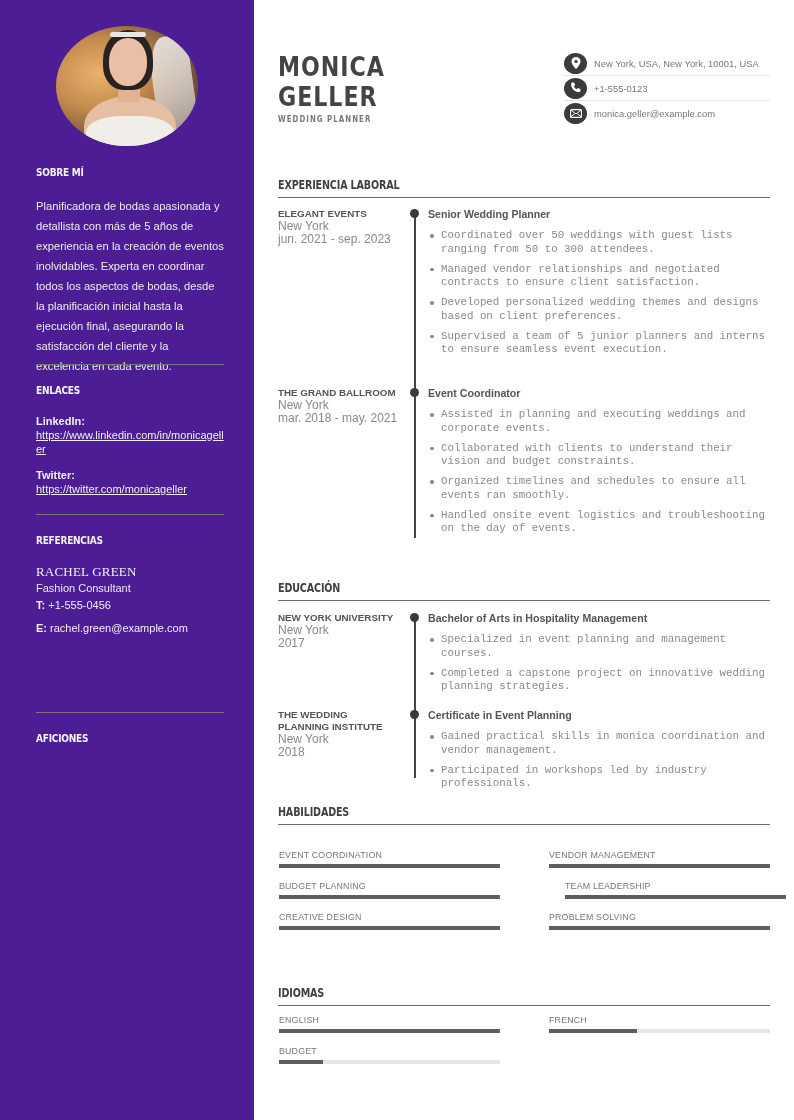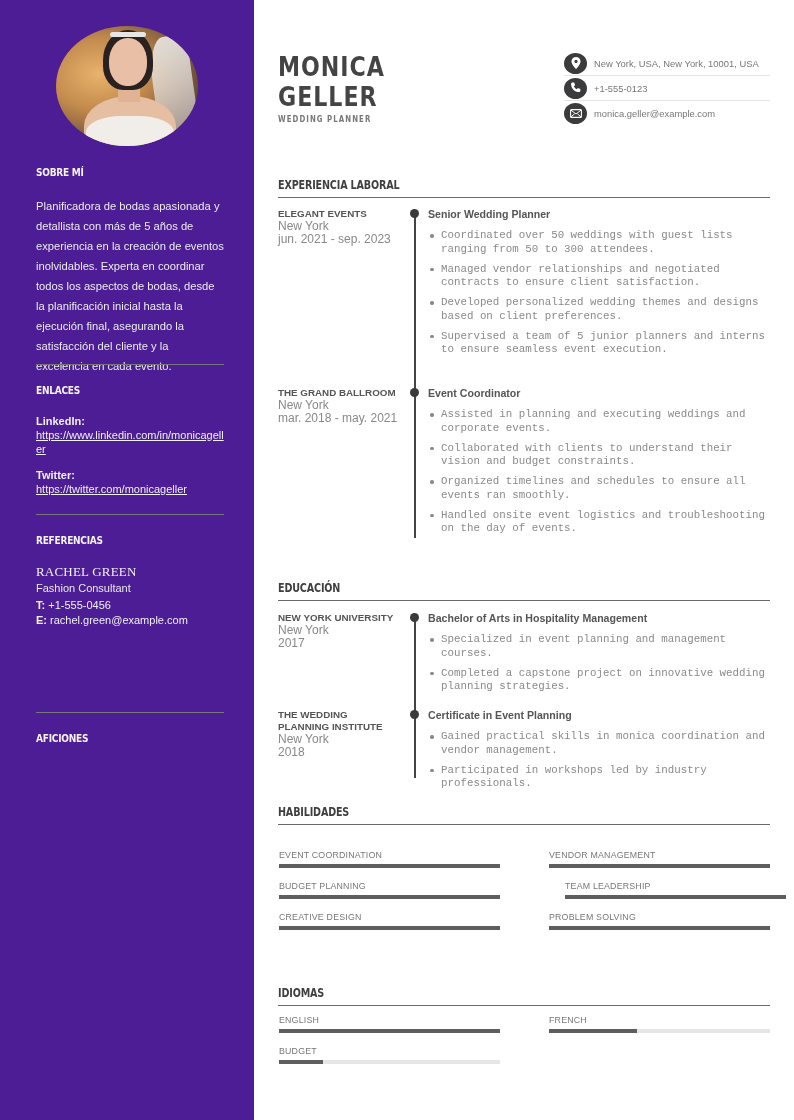--- a/index.html
+++ b/index.html
@@ -54,21 +54,21 @@
       transform: scaleX(0.82); transform-origin: left;
     }
     .side-text { font-size: 11.2px; line-height: 20px; color: #ececec; }
     .side-divider { position: absolute; left: 36px; width: 188px; height: 1px; background: #77777a; }
 
     .link-label { font-size: 11px; font-weight: bold; color: #f0f0f0; line-height: 14px; }
     .link-url { font-size: 11px; color: #f0f0f0; text-decoration: underline; line-height: 14px; word-break: break-all; display: block; }
 
     .ref-name { font-size: 13px; color: #f2f2f2; line-height: 16px; letter-spacing: 0.2px; font-family: Liberation Serif, serif; }
     .ref-title { font-size: 11px; color: #e8e8e8; line-height: 15px; margin-top: 1px; }
-    .ref-line { font-size: 11px; color: #f0f0f0; line-height: 15px; }
+    .ref-line { font-size: 11px; color: #f0f0f0; line-height: 15px; margin-top: 8px; }
     .ref-line b { font-weight: bold; }
 
     .hobby { font-size: 9.5px; color: #f0f0f0; letter-spacing: 0.2px; height: 23px; line-height: 12px; }
 
     .name {
       position: absolute; left: 278px; top: 52px;
       font-family: "DejaVu Sans", sans-serif; font-weight: bold;
       font-size: 27px; line-height: 30px; color: #444;
       letter-spacing: 1.2px; transform: scaleX(0.82); transform-origin: left;
     }

